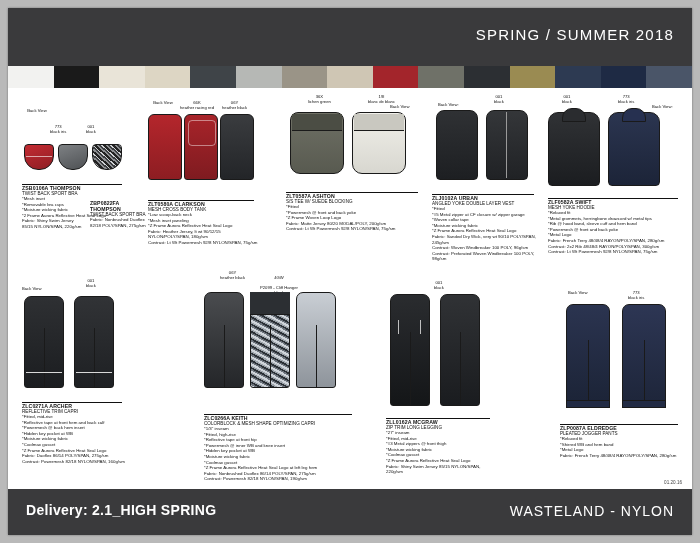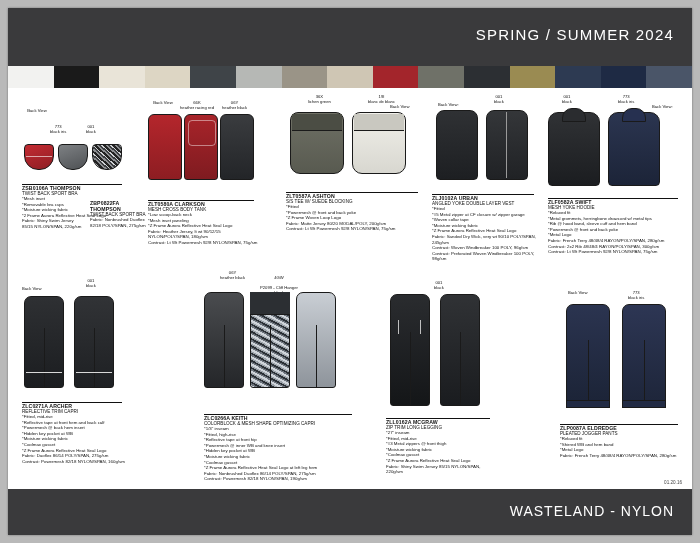--- a/index.html
+++ b/index.html
@@ -74,21 +74,21 @@
   
   .pant{width:40px;height:96px;border-radius:7px 7px 3px 3px;}
   .legsplit{position:absolute;left:50%;top:34%;width:0.6px;height:66%;background:#1a1a1a;}
 </style>
 </head>
 <body>
 
 <div class="page">
 
   <div class="header">
-    <div class="season">SPRING / SUMMER 2024</div>
+    <div class="season">SPRING / SUMMER 2018</div>
   </div>
 
   <div class="strip" id="color-strip">
       <div class="sw" style="background: rgb(242, 242, 240); width: 6.66667%;"></div>
       <div class="sw" style="background: rgb(26, 26, 26); width: 6.66667%;"></div>
       <div class="sw" style="background: rgb(233, 228, 216); width: 6.66667%;"></div>
       <div class="sw" style="background: rgb(221, 214, 196); width: 6.66667%;"></div>
       <div class="sw" style="background: rgb(63, 68, 72); width: 6.66667%;"></div>
       <div class="sw" style="background: rgb(182, 184, 181); width: 6.66667%;"></div>
       <div class="sw" style="background: rgb(154, 148, 135); width: 6.66667%;"></div>
@@ -380,16 +380,17 @@
     <div class="style-sub">PLEATED JOGGER PANTS</div>
     <div class="cap">*Relaxed fit
 *Shirred WB and hem band
 *Metal Logo
 Fabric: French Terry 48/48/4 RAYON/POLY/SPAN, 280g/sm</div>
   </div>
 
   <div class="datecode">01.20.16</div>
 
   <div class="footer">
+    <div class="delivery">Delivery: 2.1_HIGH SPRING</div>
     <div class="brand">WASTELAND - NYLON</div>
   </div>
 
 </div>
 
 </body></html>

